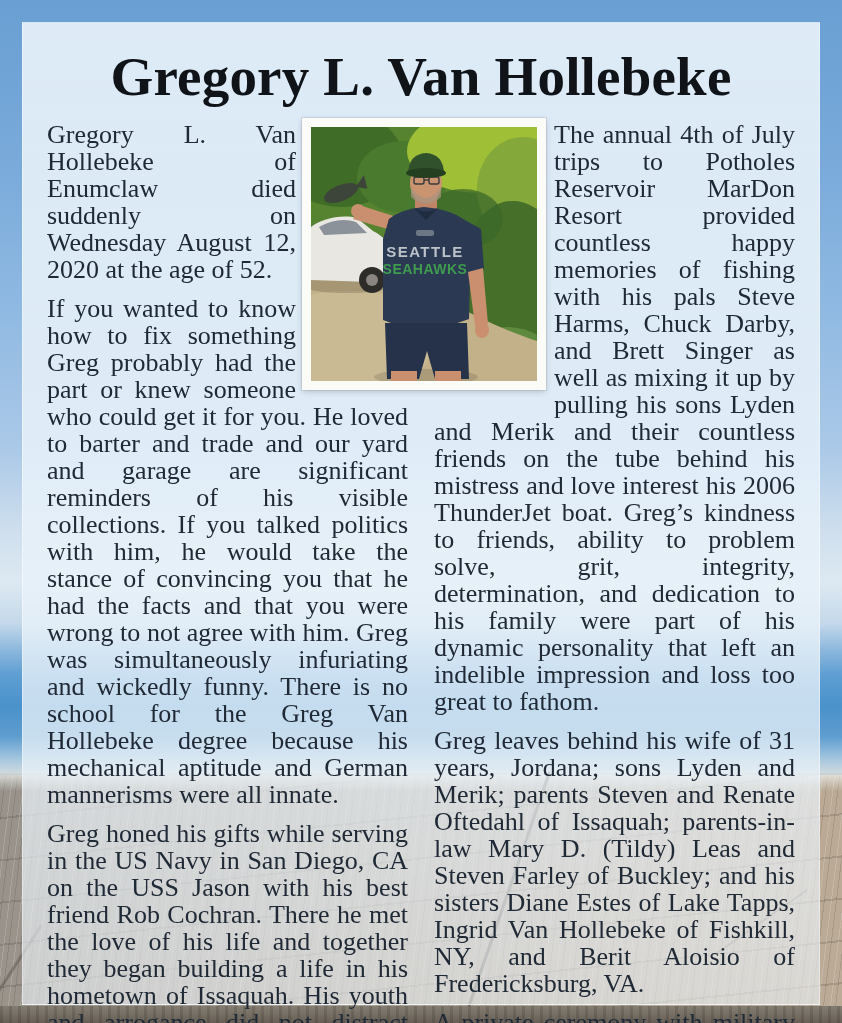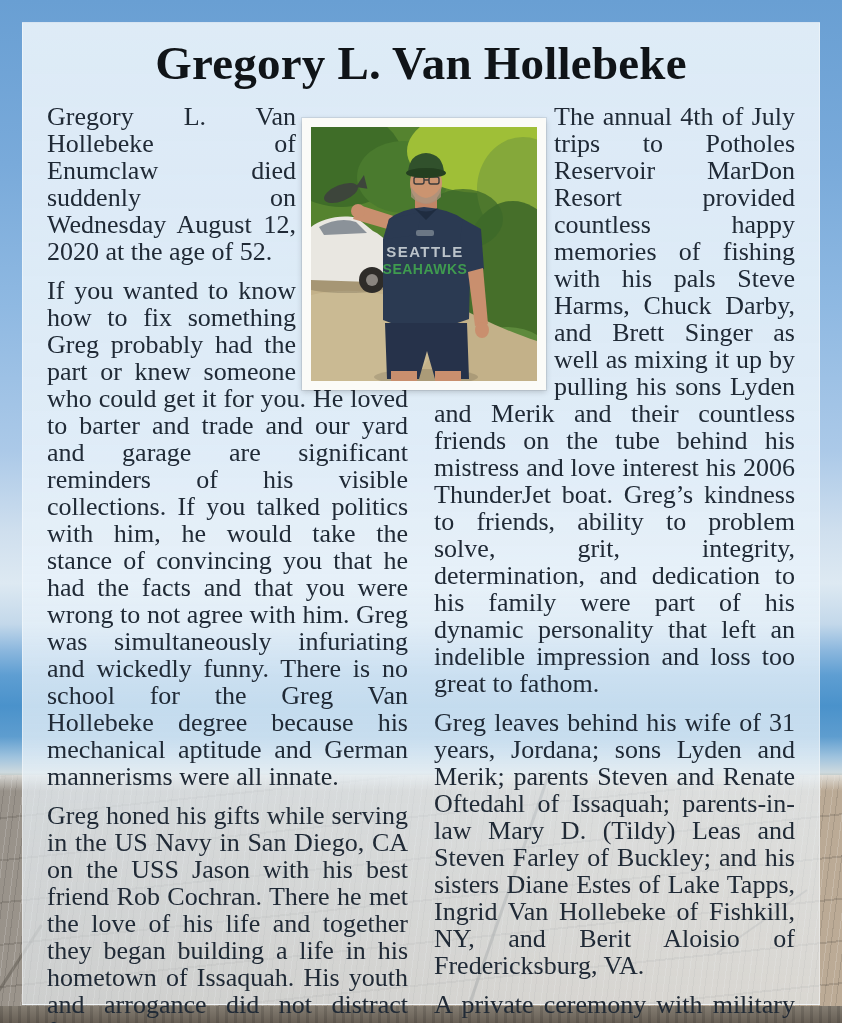--- a/index.html
+++ b/index.html
@@ -45,23 +45,23 @@
   
   .panel{
     position:absolute;left:22px;top:22px;width:798px;height:983px;
     box-sizing:border-box;
     background:linear-gradient(180deg,
       rgba(234,243,250,.90) 0%, rgba(232,242,250,.84) 55%,
       rgba(236,242,246,.62) 100%);
     border:1.5px solid rgba(255,255,255,.40);
   }
   .title{
-    margin:14px 0 0;text-align:center;
+    margin:23px 0 0;text-align:center;
     font-family:"Liberation Serif", serif;font-weight:700;
-    font-size:47px;line-height:1.12;color:#101418;letter-spacing:.2px;
+    font-size:55px;line-height:1.12;color:#101418;letter-spacing:.2px;
   }
   .cols{display:flex;margin:13px 24px 0;gap:26px;}
   .col{
     flex:1;min-width:0;text-align:justify;color:#202a36;
     font-size:26px;line-height:27px;
     -webkit-hyphens:auto;hyphens:auto;
   }
   .col p{margin:0 0 12px;}
   .spacer-r{float:right;width:112px;height:280px;}
   .spacer-l{float:left;width:120px;height:280px;}

